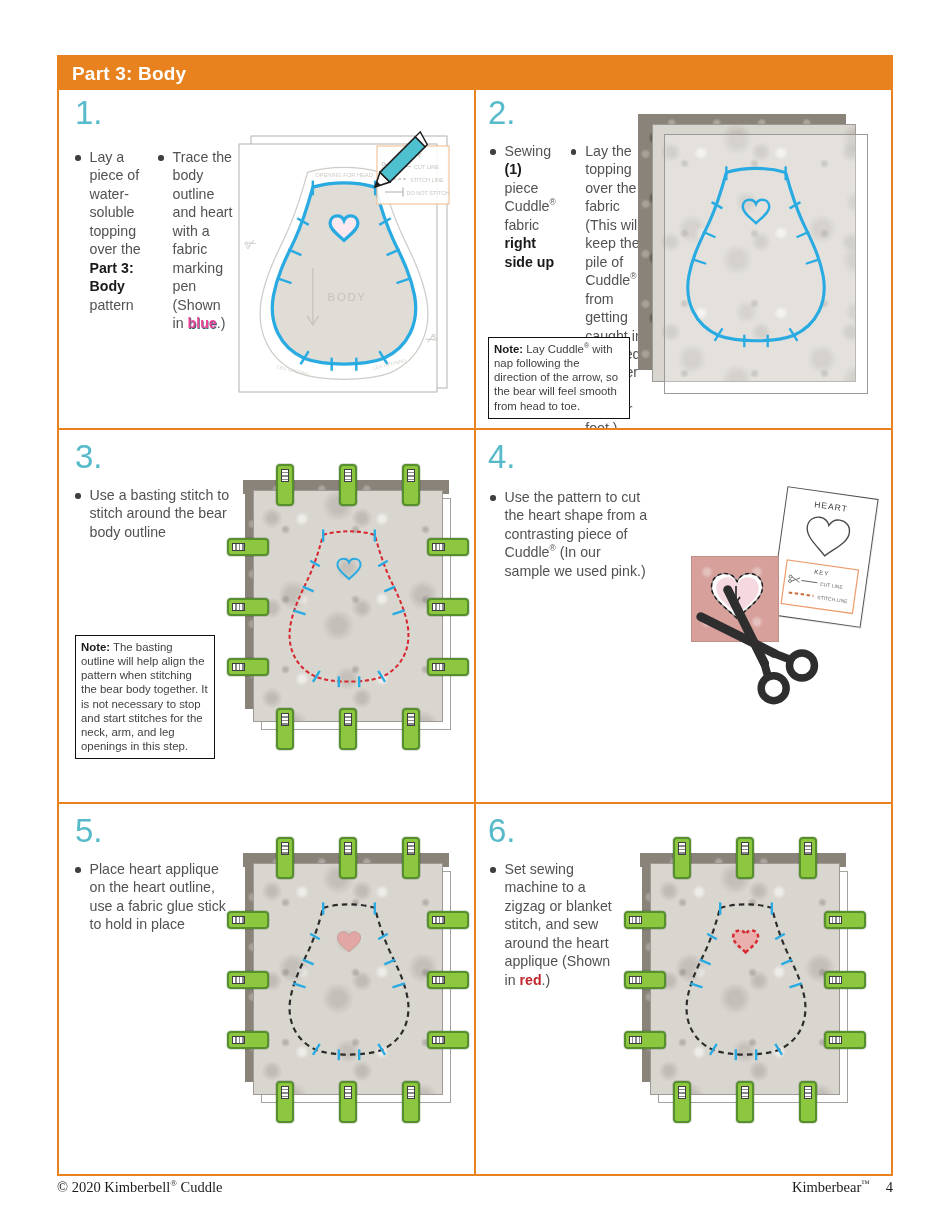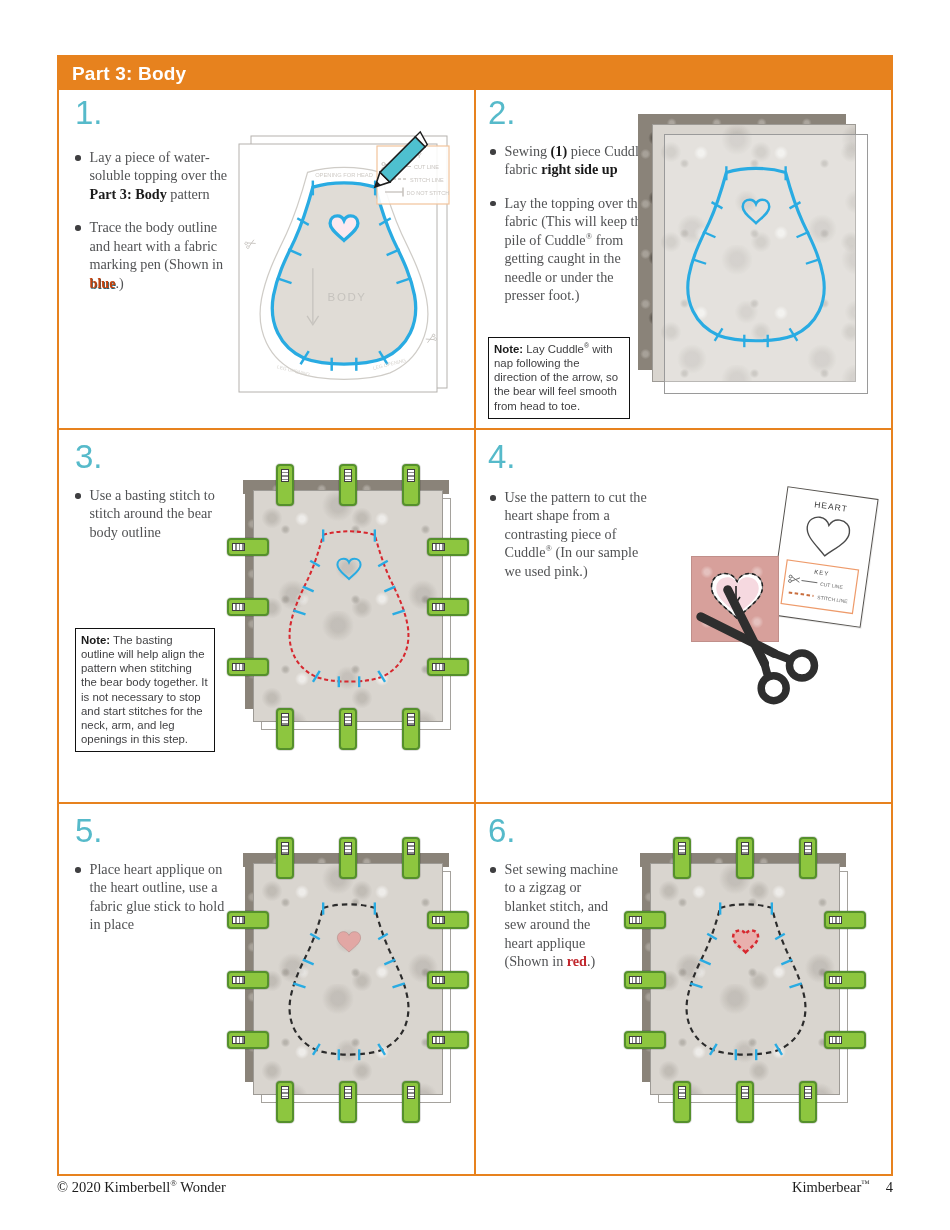--- a/index.html
+++ b/index.html
@@ -12,29 +12,29 @@
   .hdr { height:33px; background:#E7821E; color:#fff; font-weight:bold;
          font-size:19px; line-height:33px; padding-left:13px; letter-spacing:0.2px; }
   .grid { position:absolute; left:0; top:33px; right:0; bottom:0;
           display:grid; grid-template-columns:1fr 1fr; grid-template-rows:338px 372px 1fr;
           gap:2px; background:#E7821E; }
   .cell { background:#fff; position:relative; overflow:hidden; }
 
   .stepnum { position:absolute; font-size:33px; color:#56BACA; }
   .badge { position:absolute; background:#44AEC2; color:#fff; font-weight:bold;
            font-size:15.5px; padding:5px 10px 6px; }
-  .bullets { position:absolute; display:flex; flex-direction:column; gap:15px;font-family:Liberation Serif, serif; }
+  .bullets { position:absolute; display:flex; flex-direction:row; gap:15px; }
   .bullet { display:flex; }
   .dot { width:5.5px; height:5.5px; border-radius:50%; background:#3F3F41;
          margin:7px 9px 0 0; flex:none; }
   .bullet p { font-size:14.2px; line-height:1.3; color:#515254; }
   .b { font-weight:bold; color:#1a1a1a; }
   sup.rm { font-size:8.5px; vertical-align:super; line-height:0; }
   .note sup.rm { font-size:7px; }
-  .teal { color:#c2410c; font-weight:bold; text-shadow:0.6px 0.6px 0 #2b5d6b; }
+  .teal { color:#ec4899; font-weight:bold; text-shadow:0.6px 0.6px 0 #2b5d6b; }
   .red  { color:#C1272D; font-weight:bold; }
   .note { position:absolute; border:1.5px solid #111; padding:4px 5px 5px;
           font-size:11.4px; line-height:1.24; color:#3F3F41; background:#fff; }
 
   .ill { position:absolute; }
   .abs { position:absolute; }
   svg { display:block; overflow:visible; }
   svg text { font-family:"Liberation Sans", sans-serif; }
   .sheet { fill:#ffffff; stroke:#B5B2AE; stroke-width:1; }
 
@@ -225,21 +225,21 @@
     </section>
 
     <section class="cell">
       <div class="stepnum" style="left:16px;top:8px">3.</div>
       <div class="bullets" style="left:16px;top:56px;width:162px;gap:22px">
         <div class="bullet">
               <span class="dot"></span>
           <p><span>Use a basting stitch to stitch around the bear body outline</span></p>
         </div>
       </div>
-      <div class="note" style="left:16px;top:198px;width:140px">
+      <div class="note" style="left:16px;top:205px;width:140px">
         <span class="b">Note:</span><span> The basting outline will help align the pattern when stitching the bear body together. It is not necessary to stop and start stitches for the neck, arm, and leg openings in this step.</span>
       </div>
       <div class="ill" style="left:166px;top:32px;width:246px;height:300px">
         <div class="abs sheet-back" style="left:36px;top:36px;width:190px;height:232px"></div>
         <div class="abs fur-dark" style="left:18px;top:18px;width:206px;height:14px"></div>
         <div class="abs fur-dark" style="left:20px;top:22px;width:10px;height:225px"></div>
         <div class="abs fur-light" style="left:28px;top:28px;width:190px;height:232px"></div>
         <svg class="abs" style="left:0;top:0" width="246" height="300" viewBox="0 0 246 300">
           <g transform="translate(56,62) scale(0.68)">
             <use href="#bear-body" fill="none" stroke="#D7282F" stroke-width="3" stroke-dasharray="6 4"></use>
@@ -453,19 +453,19 @@
               <span class="jaw"></span>
             </div>
       </div>
     </section>
 
   </div>
 </div>
 
 <div class="footer">
   <div>
-    <span>© 2020 Kimberbell</span><sup>®</sup><span> Wonder</span>
+    <span>© 2020 Kimberbell</span><sup>®</sup><span> Cuddle</span>
   </div>
   <div>
     <span>Kimberbear</span><sup>™</sup><span class="pgnum">4</span>
   </div>
 </div>
 </div>
 
 </body></html>

